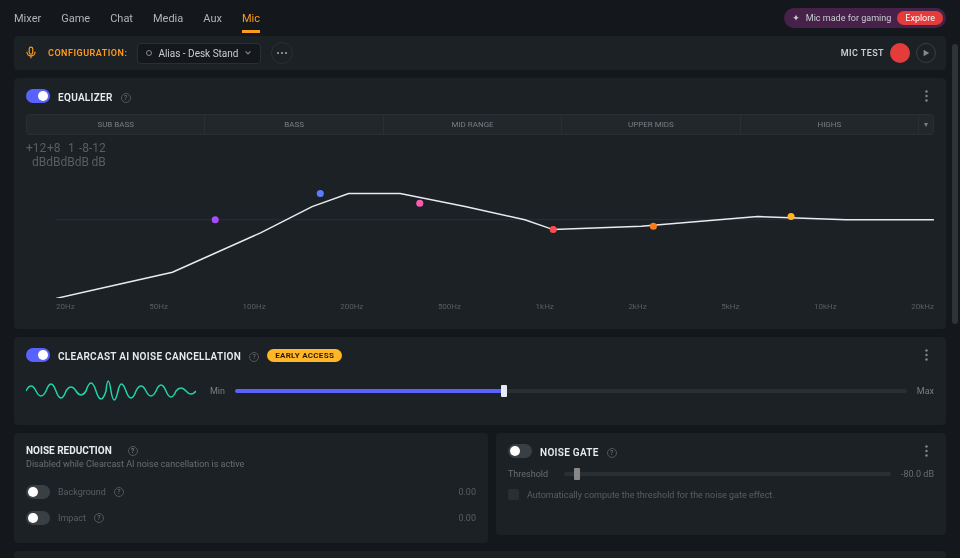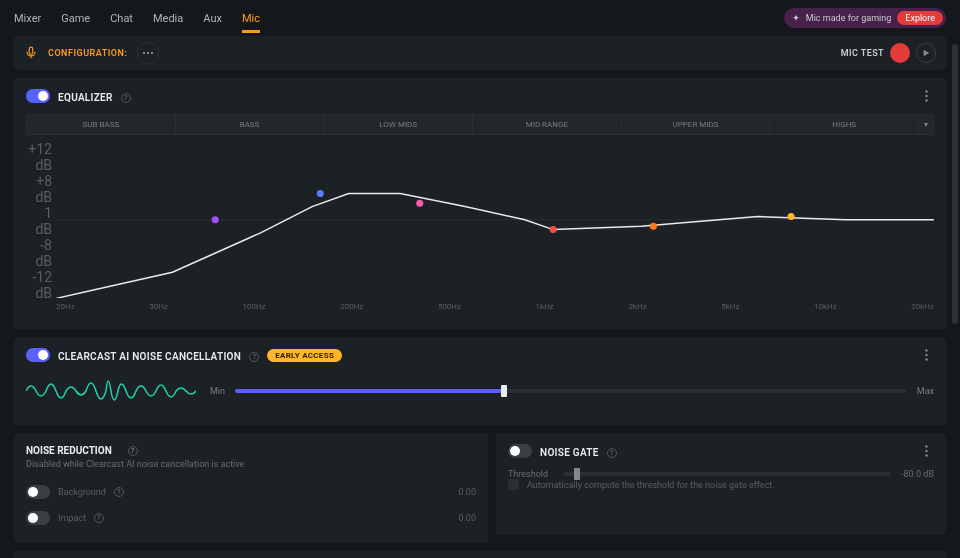--- a/index.html
+++ b/index.html
@@ -36,41 +36,41 @@
 .tog.off .knob{left:2px}
 .badge{background:#ffb627;color:#2b1a00;font-size:8px;font-weight:700;padding:2px 8px;border-radius:9px;letter-spacing:.3px}
 .kebab{width:16px;height:16px;display:flex;align-items:center;justify-content:center;cursor:pointer;color:#888}
 .qmark{width:10px;height:10px;border-radius:50%;border:1px solid #555;display:inline-flex;align-items:center;justify-content:center;font-size:7px;color:#777}
 .eq-body{padding:0 12px 18px}
 .eq-bands{display:flex;border:1px solid #2a2f34;border-radius:3px;overflow:hidden;margin-bottom:6px}
 .eq-band{flex:1;text-align:center;font-size:8px;color:#7a7e82;padding:5px 0;border-right:1px solid #2a2f34;background:#22272c}
 .eq-band:last-child{border-right:none}
 .eq-dd{width:14px;text-align:center;padding:5px 0;background:#22272c;color:#7a7e82;font-size:8px}
 .eq-chart{position:relative;height:170px}
-.eq-yax{position:absolute;left:0;top:0;bottom:14px;width:26px;display:flex;flex-direction:column;justify-content:space-between;text-align:right;font-size:14px;color:#5a5e62}
+.eq-yax{position:absolute;left:0;top:0;bottom:14px;width:26px;display:flex;flex-direction:row;justify-content:space-between;text-align:right;font-size:12px;color:#5a5e62}
 .eq-plot{position:absolute;left:30px;right:0;top:0;bottom:14px}
 .eq-xax{position:absolute;left:30px;right:0;bottom:0;display:flex;justify-content:space-between;font-size:8px;color:#5a5e62}
 .nc-body{padding:0 12px 16px;display:flex;align-items:center;gap:14px}
 .wave{width:170px;height:36px;flex-shrink:0}
 .slider-row{flex:1;display:flex;align-items:center;gap:10px}
 .slider-lab{font-size:9px;color:#7a7e82}
 .slider{flex:1;height:4px;background:#2a2f34;position:relative;border-radius:2px}
 .slider-fill{position:absolute;left:0;top:0;bottom:0;background:#5961ff;border-radius:2px}
 .slider-thumb{position:absolute;top:-4px;width:6px;height:12px;background:#e8ecf0;border-radius:1px;transform:translateX(-50%)}
 .two-col{display:flex;gap:8px}
 .two-col>div{flex:1}
 .nr-panel{background:#1c2126;border-radius:4px;padding:12px}
 .nr-title{font-size:10px;font-weight:700;color:#e8ecf0;display:flex;align-items:flex-end;gap:16px}
 .nr-sub{font-size:9px;color:#6a6e72;margin-top:3px;margin-bottom:10px}
 .nr-row{display:flex;align-items:center;justify-content:space-between;padding:6px 0}
 .nr-row-l{display:flex;align-items:center;gap:8px}
 .nr-name{font-size:9px;color:#5a5e62}
 .nr-val{font-size:9px;color:#5a5e62}
 .ng-body{padding:0 12px 12px}
-.ng-row{display:flex;align-items:center;gap:10px;}
+.ng-row{display:flex;align-items:center;gap:10px;margin-bottom:10px}
 .ng-lab{font-size:9px;color:#6a6e72;width:46px}
 .ng-slider{flex:1;height:4px;background:#2a2f34;position:relative;border-radius:2px}
 .ng-thumb{position:absolute;top:-4px;width:6px;height:12px;background:#888;border-radius:1px;left:3%}
 .ng-val{font-size:9px;color:#6a6e72}
 .chk-row{display:flex;align-items:center;gap:8px;font-size:9px;color:#5a5e62}
 .chk{width:11px;height:11px;background:#2a2f34;border-radius:2px}
 .scrollbar{position:absolute;right:2px;top:44px;width:6px;height:280px;background:#2e3338;border-radius:3px}
 </style>
 </head>
 <body>
@@ -92,20 +92,27 @@
 </div>
 
 <div class="page">
   <div class="cfg-row">
     <div class="cfg-left">
       <svg class="micicon" viewBox="0 0 24 24" fill="none" stroke="#ff9a1a" stroke-width="2">
           <rect x="9" y="2" width="6" height="12" rx="3"></rect>
           <path d="M5 10a7 7 0 0 0 14 0M12 17v4"></path>
         </svg>
       <span class="cfg-label">CONFIGURATION:</span>
+      <div class="cfg-sel">
+        <span class="cfg-dot"></span>
+        <span>Alias - Desk Stand</span>
+        <svg viewBox="0 0 10 10">
+            <path d="M2 3l3 3 3-3" stroke="#888" fill="none" stroke-width="1.5"></path>
+          </svg>
+      </div>
       <div class="icon-btn">
         <svg width="12" height="12" viewBox="0 0 12 12">
             <circle cx="2" cy="6" r="1" fill="#aaa"></circle>
             <circle cx="6" cy="6" r="1" fill="#aaa"></circle>
             <circle cx="10" cy="6" r="1" fill="#aaa"></circle>
           </svg>
       </div>
     </div>
     <div class="mictest">
       <span class="mictest-label">MIC TEST</span>
@@ -132,21 +139,20 @@
             <circle cx="1.5" cy="1.5" r="1.2" fill="#888"></circle>
             <circle cx="1.5" cy="6" r="1.2" fill="#888"></circle>
             <circle cx="1.5" cy="10.5" r="1.2" fill="#888"></circle>
           </svg>
       </div>
     </div>
     <div class="eq-body">
       <div class="eq-bands">
         <div class="eq-band">SUB BASS</div>
         <div class="eq-band">BASS</div>
-        <div class="eq-band">LOW MIDS</div>
         <div class="eq-band">MID RANGE</div>
         <div class="eq-band">UPPER MIDS</div>
         <div class="eq-band">HIGHS</div>
         <div class="eq-dd">▾</div>
       </div>
       <div class="eq-chart">
         <div class="eq-yax">
           <span>+12 dB</span>
           <span>+8 dB</span>
           <span>1 dB</span>

